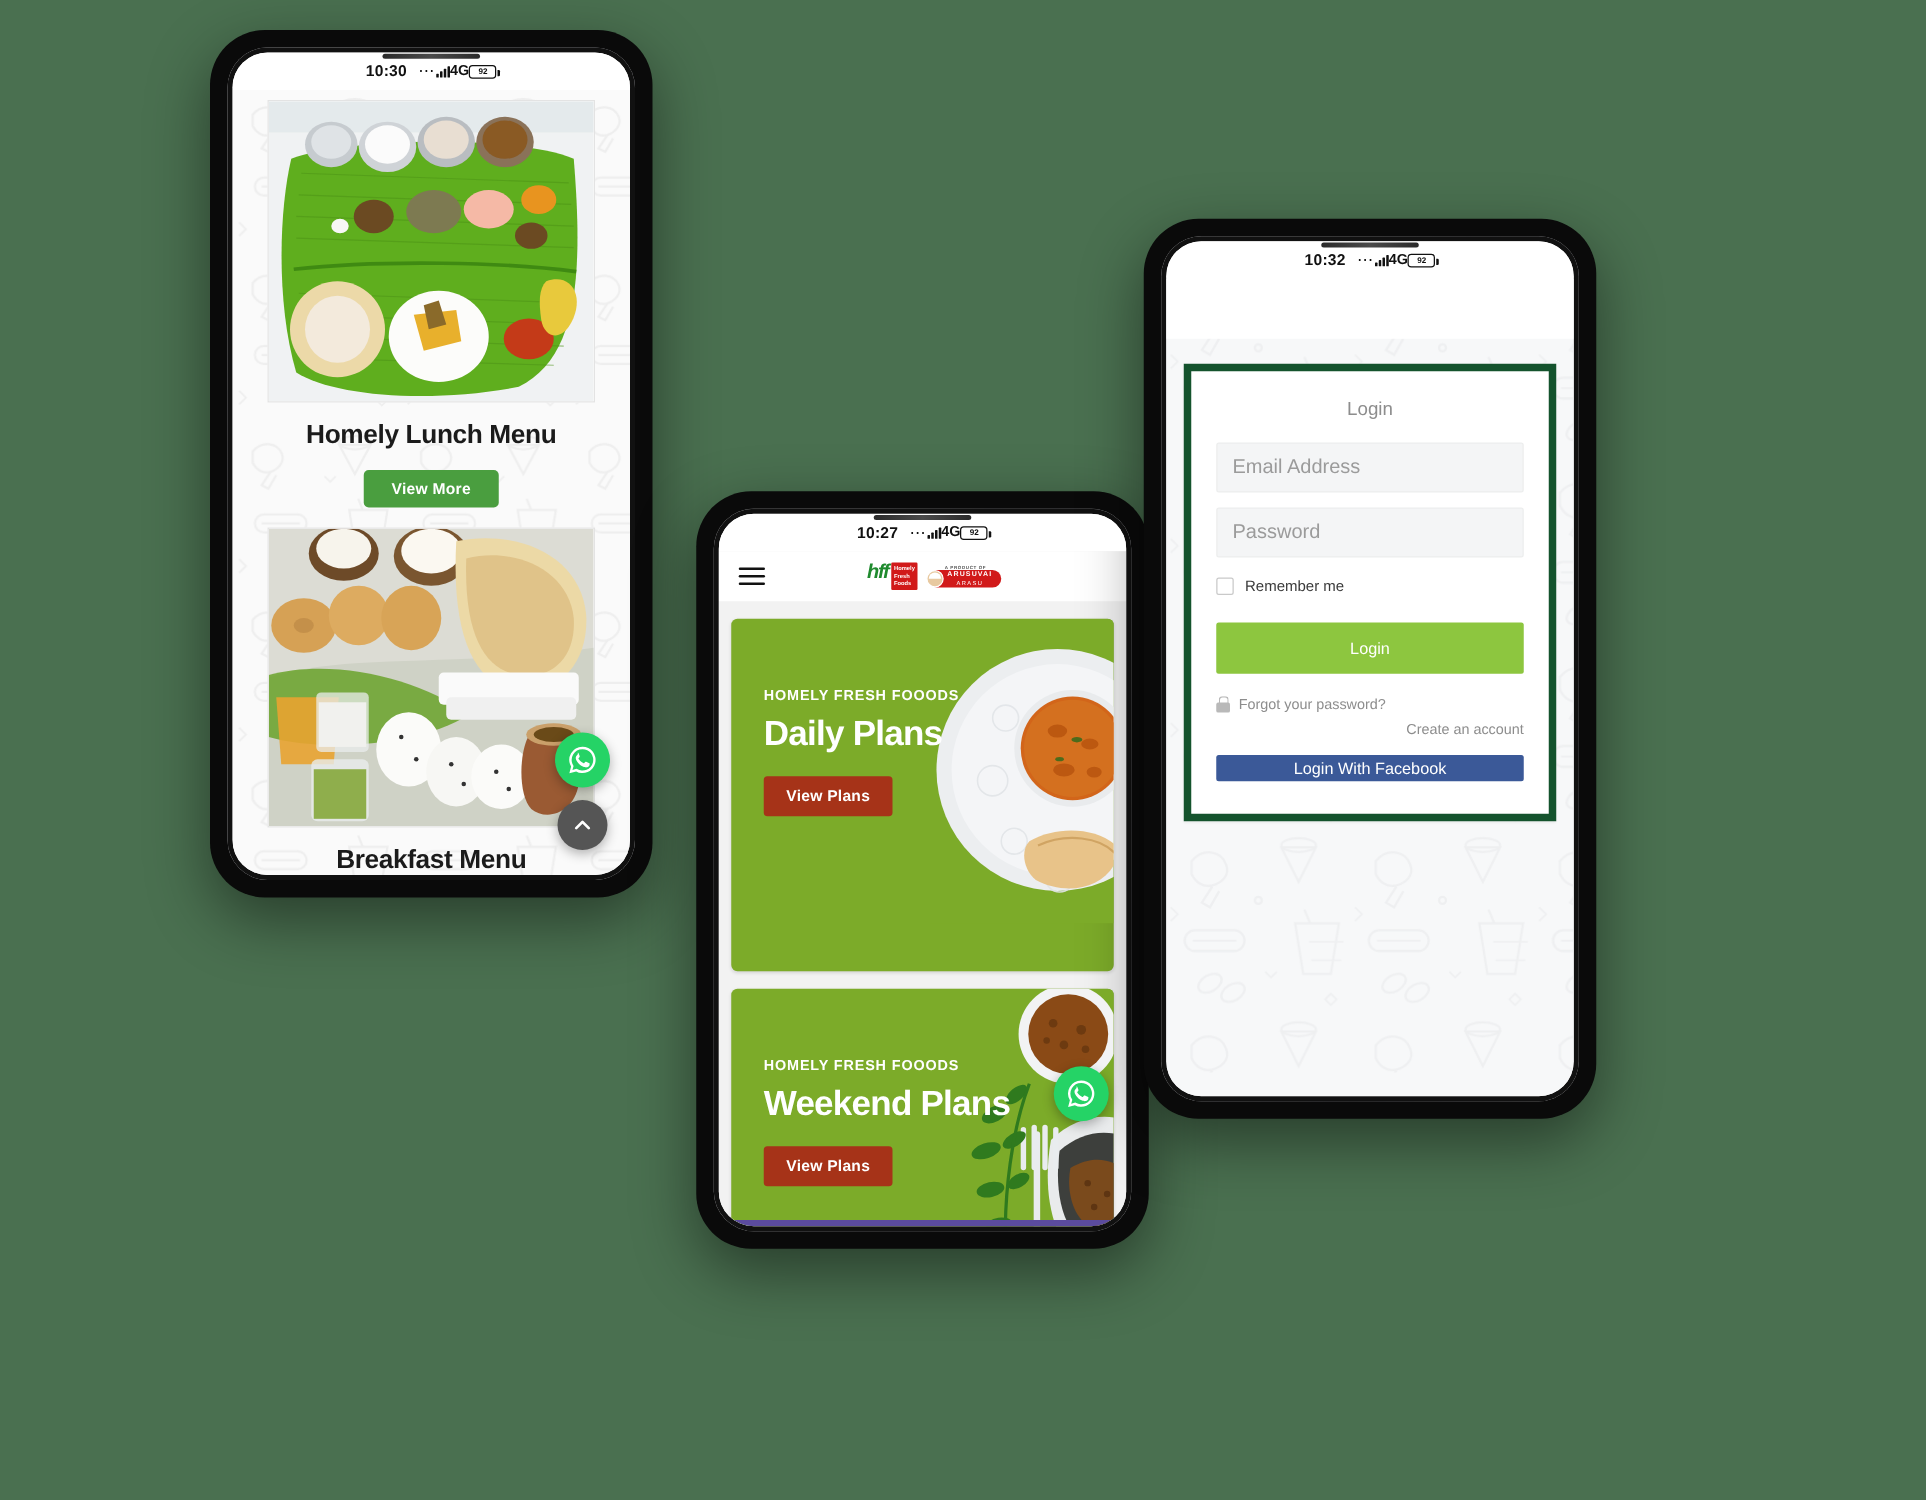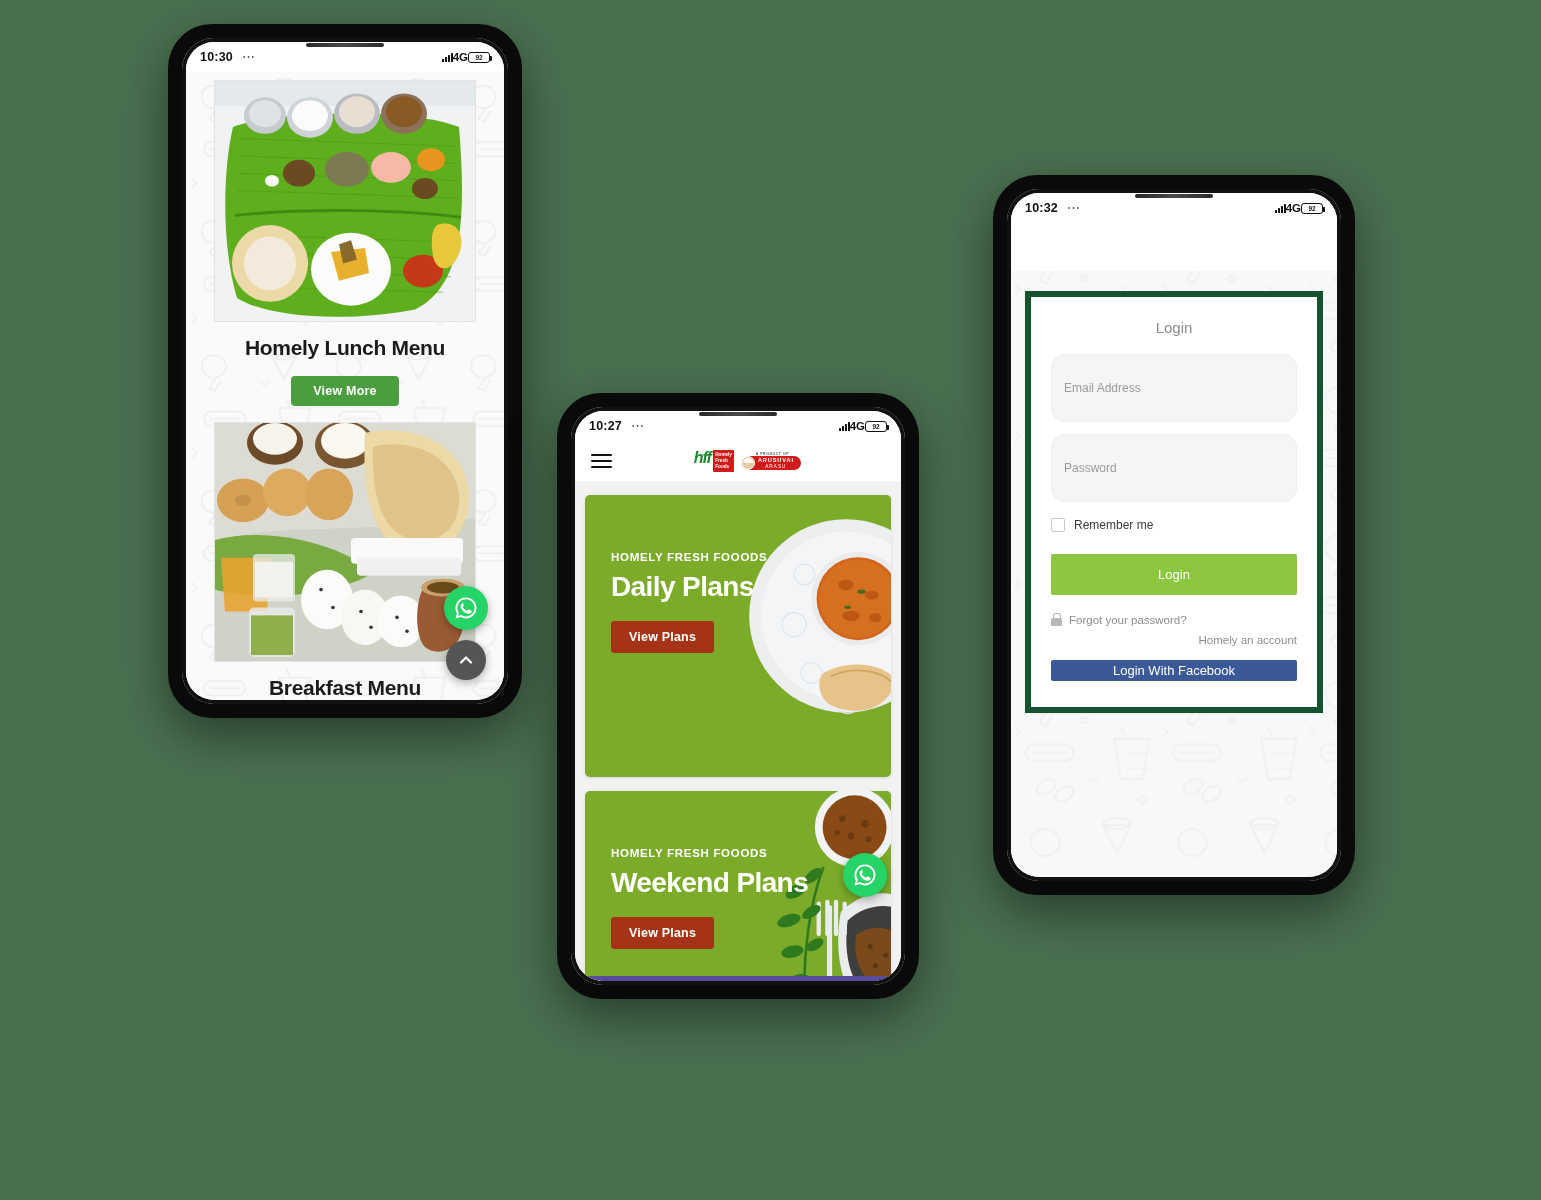--- a/index.html
+++ b/index.html
@@ -17,21 +17,21 @@
   .phone .frame{position:absolute;inset:14px;border-radius:32px;
          background:linear-gradient(125deg,#d8d8dc 0%,#f4f4f6 12%,#b9b9c0 30%,#e9e9ee 55%,#9e9ea6 78%,#dededf 100%);
          padding:3px;}
   .phone .bezel{position:absolute;inset:0;border-radius:32px;background:#111;padding:4px;}
   .screen{position:absolute;inset:4px;border-radius:28px;background:#fff;overflow:hidden;}
   .earpiece{position:absolute;top:5px;left:50%;transform:translateX(-50%);
             width:78px;height:4px;border-radius:3px;
             background:linear-gradient(90deg,#2a2a2a,#4a4a4a,#2a2a2a);z-index:40;}
 
   
-  .statusbar{height:30px;display:flex;align-items:center;justify-content:space-between;
+  .statusbar{height:30px;display:flex;align-items:center;justify-content:center;
              padding:0 14px;background:#fff;position:relative;z-index:30;}
   .sb-left{display:flex;align-items:center;gap:9px;}
   .sb-time{font-size:12.5px;font-weight:700;color:#111;letter-spacing:.2px;}
   .sb-dots{font-size:13px;color:#111;letter-spacing:1.4px;line-height:8px;}
   .sb-right{display:flex;align-items:center;gap:0;}
   .sig{display:flex;align-items:flex-end;gap:1px;height:9px;}
   .sig i{display:block;width:2px;background:#111;border-radius:.5px;}
   .sig i:nth-child(1){height:3px;}
   .sig i:nth-child(2){height:5px;}
   .sig i:nth-child(3){height:7px;}
@@ -98,28 +98,28 @@
   .plan-inner{position:relative;z-index:3;padding:56px 0 50px 26px;}
   .plan-kicker{color:#fff;font-size:11.5px;font-weight:700;letter-spacing:.7px;margin-bottom:8px;}
   .plan-title{color:#fff;font-size:28px;font-weight:700;letter-spacing:-.6px;margin-bottom:18px;}
   .btn-viewplans{background:#a63318;color:#fff;border:none;border-radius:3px;
                  padding:9px 18px;font-size:12.5px;font-weight:700;font-family:inherit;
                  cursor:pointer;letter-spacing:.2px;}
   .plan-photo{position:absolute;right:0;top:0;bottom:0;width:48%;z-index:1;}
   .p2-bottom-strip{position:absolute;left:0;right:0;bottom:0;height:5px;background:#5b4b9e;z-index:25;}
 
   
-  #phone3{left:993px;top:175px;width:362px;height:720px;}
+  #phone3{left:915px;top:175px;width:362px;height:720px;}
   .p3-body{position:absolute;top:30px;left:0;right:0;bottom:0;background:#f7f8f9;overflow:hidden;}
   .p3-topbar{height:48px;background:#fff;position:relative;z-index:3;}
   .login-card{position:relative;z-index:3;margin:20px 14px;background:#fff;
               border:6px solid #14532d;padding:22px 20px 26px;box-shadow:0 1px 2px rgba(0,0,0,.05);}
   .login-head{text-align:center;font-size:15px;color:#8d8d8d;margin-bottom:18px;font-weight:400;}
-  .field{width:100%;background:#f4f5f6;border:1px solid #eceded;border-radius:14px;
-         padding:26px 12px;font-size:12px;color:#9b9b9b;font-family:inherit;margin-bottom:12px;}
+  .field{width:100%;background:#f4f5f6;border:1px solid #eceded;border-radius:2px;
+         padding:10px 12px;font-size:16px;color:#9b9b9b;font-family:inherit;margin-bottom:12px;}
   .field::placeholder{color:#9b9b9b;}
   .remember{display:flex;align-items:flex-end;gap:9px;margin:4px 0 22px;}
   .cbox{width:14px;height:14px;border:1.5px solid #c9c9c9;border-radius:2px;background:#fff;
         cursor:pointer;flex:none;}
   .remember span{font-size:12px;color:#3a3a3a;}
   .btn-login{width:100%;background:#8dc63f;color:#fff;border:none;border-radius:2px;
              padding:13px;font-size:13px;font-family:inherit;cursor:pointer;margin-bottom:18px;}
   .forgot{display:flex;align-items:center;gap:7px;margin-bottom:8px;}
   .lock{width:11px;height:13px;position:relative;flex:none;}
   .lock:before{content:"";position:absolute;bottom:0;left:0;width:11px;height:8px;
@@ -499,21 +499,21 @@
             <input class="field" type="password" placeholder="Password" style="">
             <div class="remember">
               <span class="cbox"></span>
               <span>Remember me</span>
             </div>
             <button class="btn-login">Login</button>
             <div class="forgot">
               <span class="lock"></span>
               <a href="#">Forgot your password?</a>
             </div>
-            <a href="#" class="create">Homely an account</a>
+            <a href="#" class="create">Create an account</a>
             <button class="btn-fb">Login With Facebook</button>
           </div>
         </div>
       </div>
       <div class="earpiece"></div>
     </div>
   </div>
 </div>
 
 </body></html>

